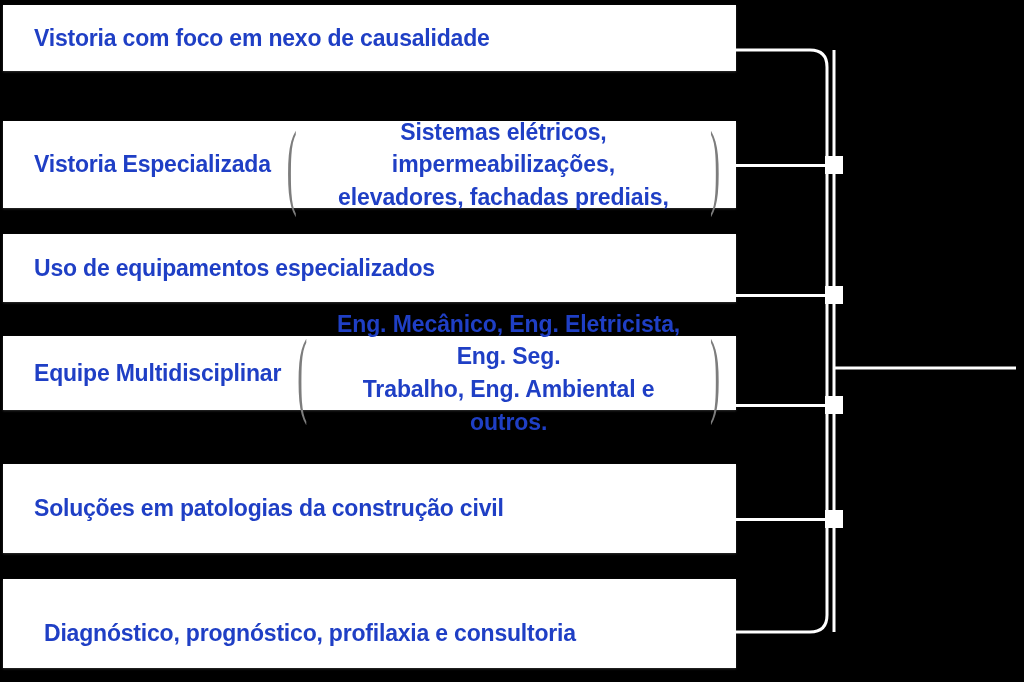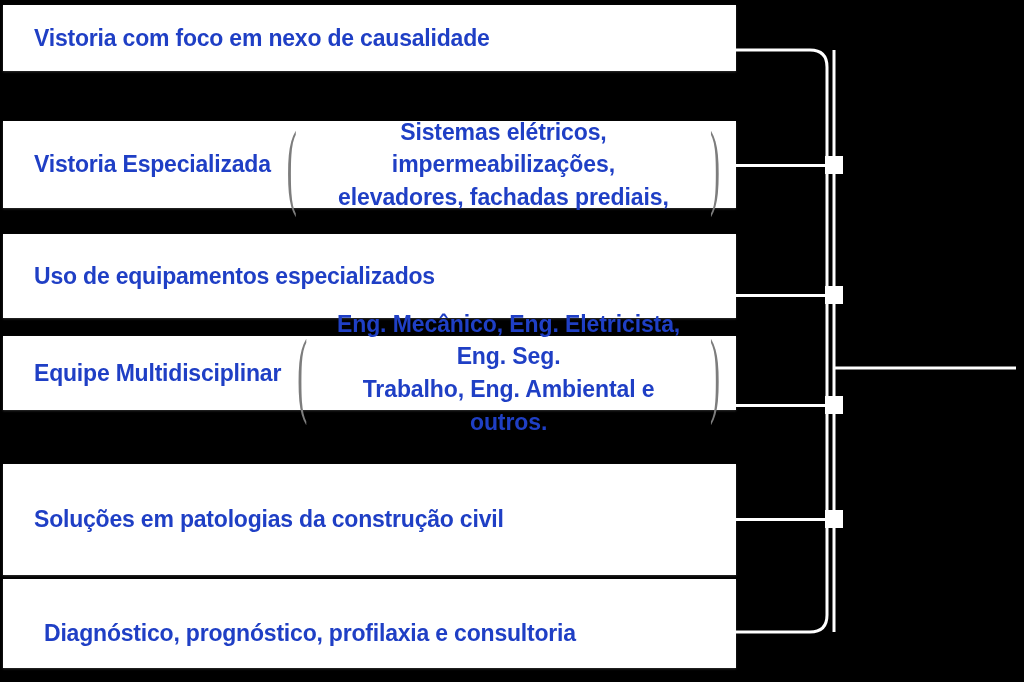--- a/index.html
+++ b/index.html
@@ -85,37 +85,37 @@
     <span class="detail">
       <span class="paren left">(</span>
       <span class="detail-text">
         <span>Sistemas elétricos, impermeabilizações,</span><br>
         <span>elevadores, fachadas prediais,</span><br>
       </span>
       <span class="paren right">)</span>
     </span>
   </div>
 
-  <div class="card single" style="top:234px;height:84px;">
+  <div class="card single" style="top:234px;height:68px;">
     <span class="card-title">Uso de equipamentos especializados</span>
   </div>
 
   <div class="card pair" style="top:336px;height:74px;">
     <span class="card-title">Equipe Multidisciplinar</span>
     <span class="detail">
       <span class="paren left">(</span>
       <span class="detail-text">
         <span>Eng. Mecânico, Eng. Eletricista, Eng. Seg.</span><br>
         <span>Trabalho, Eng. Ambiental e outros.</span>
       </span>
       <span class="paren right">)</span>
     </span>
   </div>
 
-  <div class="card single" style="top:464px;height:111px;">
+  <div class="card single" style="top:464px;height:89px;">
     <span class="card-title">Soluções em patologias da construção civil</span>
   </div>
 
   <div class="card single indent" style="top:579px;height:89px;">
     <span class="card-title">Diagnóstico, prognóstico, profilaxia e consultoria</span>
   </div>
 
   <svg id="connector" viewBox="0 0 1024 682" xmlns="http://www.w3.org/2000/svg">
 
     <path d="M736 50 H810 Q827 50 827 67 V615 Q827 632 810 632 H736" fill="none" stroke="#ffffff" stroke-width="3"></path>

